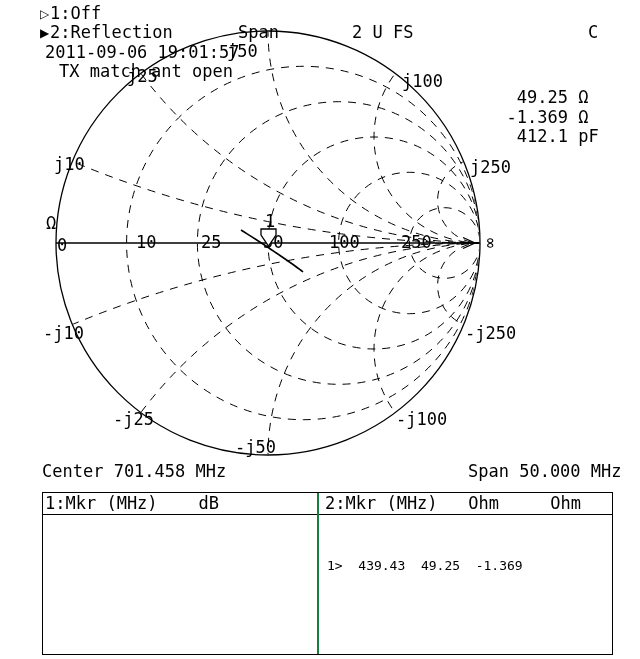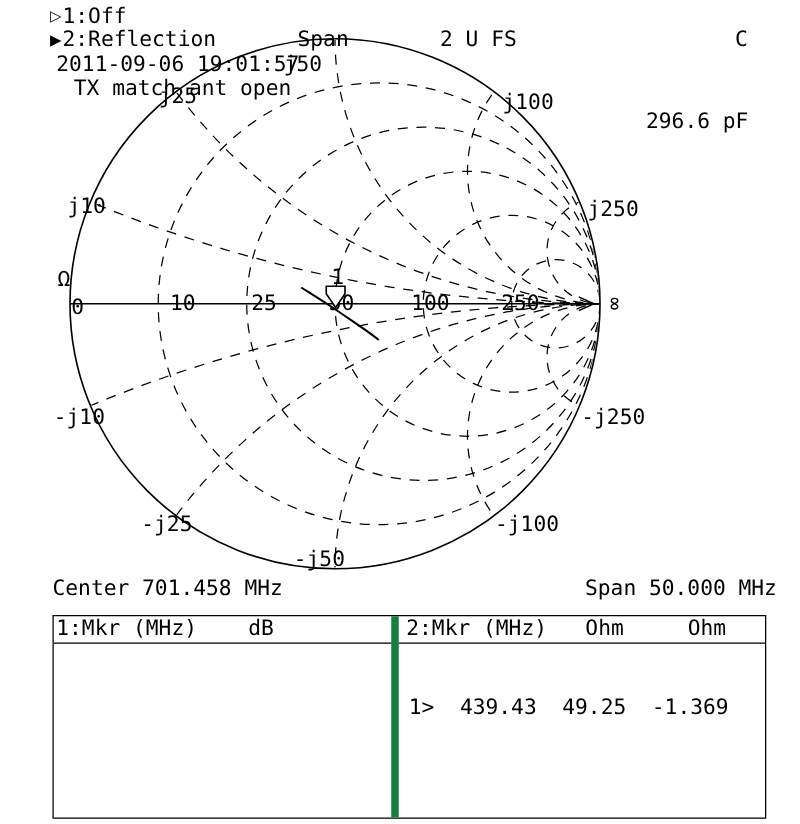--- a/index.html
+++ b/index.html
@@ -8,24 +8,24 @@
   .abs{position:absolute}
   .t{font-size:17px;line-height:20px;white-space:pre;letter-spacing:0}
   .tri{font-family:"DejaVu Sans",sans-serif;font-size:12px;display:inline-block;
        width:10px;vertical-align:1px}
   svg text{font-family:"DejaVu Sans Mono",monospace;font-size:17px;fill:#000}
   svg .grid{fill:none;stroke:#000;stroke-width:1;stroke-dasharray:8 7}
   svg .solid{fill:none;stroke:#000;stroke-width:1.3}
   .readout div{font-size:17px;line-height:19.7px;white-space:pre}
   .tblwrap{left:42px;top:492px;width:569px;height:161px;border:1px solid #000;display:flex}
   .tcell{height:100%;box-sizing:border-box}
-  .tcell.left{width:276px;border-right:6px solid #15803d}
+  .tcell.left{width:276px;border-right:2px solid #15803d}
   .tcell.right{flex:1}
   .thead{height:21px;border-bottom:1px solid #000;font-size:17px;line-height:21px;white-space:pre}
-  .tbody{font-size:17px;line-height:20px;white-space:pre;padding-top:1px}
+  .tbody{font-size:13px;line-height:20px;white-space:pre;padding-top:1px}
 </style>
 </head>
 <body>
 
 <svg class="abs" style="left:0;top:0" width="640" height="480" viewBox="0 0 640 480">
   <defs>
     <clipPath id="chartClip">
         <circle cx="268" cy="243" r="211"></circle>
       </clipPath>
   </defs>
@@ -87,21 +87,23 @@
 
 <div class="abs t" style="left:40px;top:22px"><span class="tri">▶</span><span>2:Reflection</span></div>
 <div class="abs t" style="left:238px;top:22px">Span</div>
 <div class="abs t" style="left:352px;top:22px">2 U FS</div>
 <div class="abs t" style="left:588px;top:22px">C</div>
 
 <div class="abs t" style="left:45px;top:42px">2011-09-06 19:01:57</div>
 <div class="abs t" style="left:59px;top:61px">TX match ant open</div>
 
 <div class="abs readout" style="left:394px;top:88px">
-  <div>            296.6 pF</div>
+  <div>            49.25 Ω</div>
+  <div>           -1.369 Ω</div>
+  <div>            412.1 pF</div>
 </div>
 
 <div class="abs t" style="left:42px;top:461px">Center 701.458 MHz</div>
 <div class="abs t" style="left:468px;top:461px">Span 50.000 MHz</div>
 
 <div class="abs tblwrap">
   <div class="tcell left">
     <div class="thead" style="padding-left:2px">1:Mkr (MHz)    dB</div>
     <div class="tbody"></div>
   </div>

